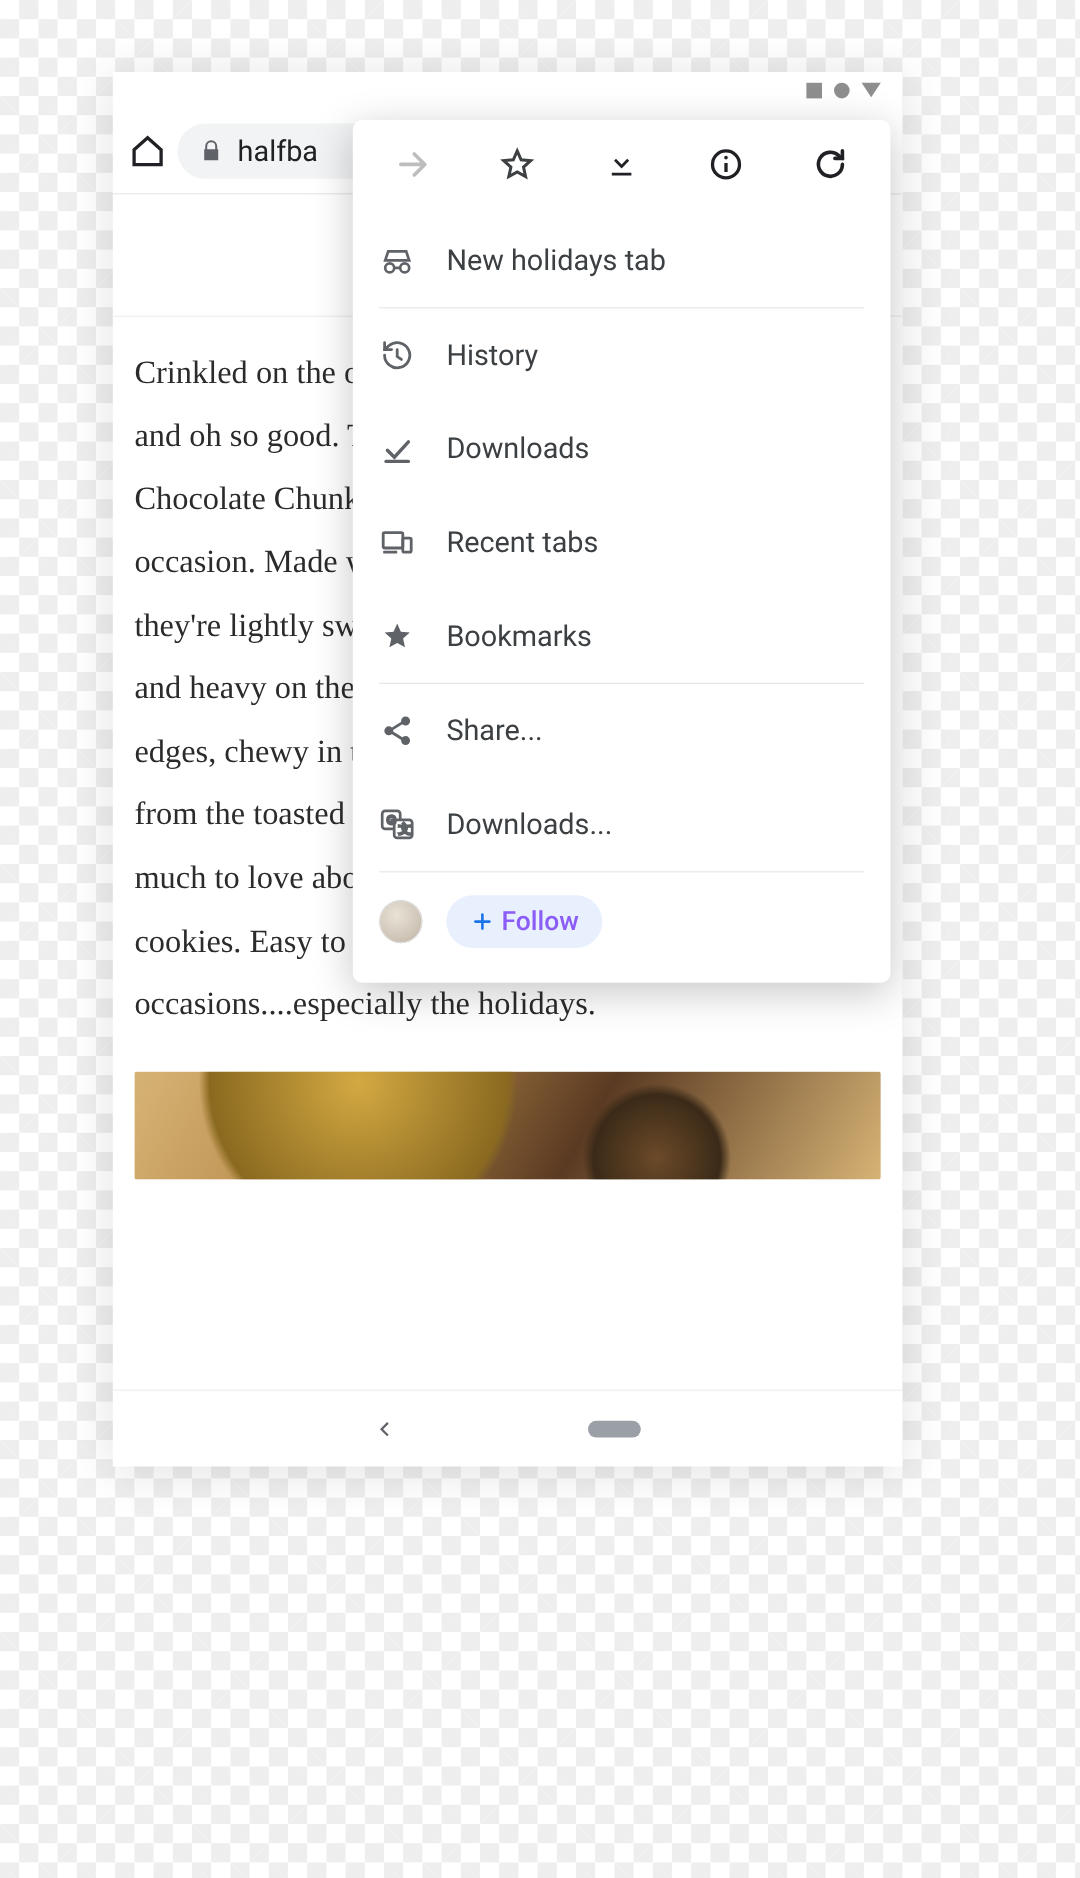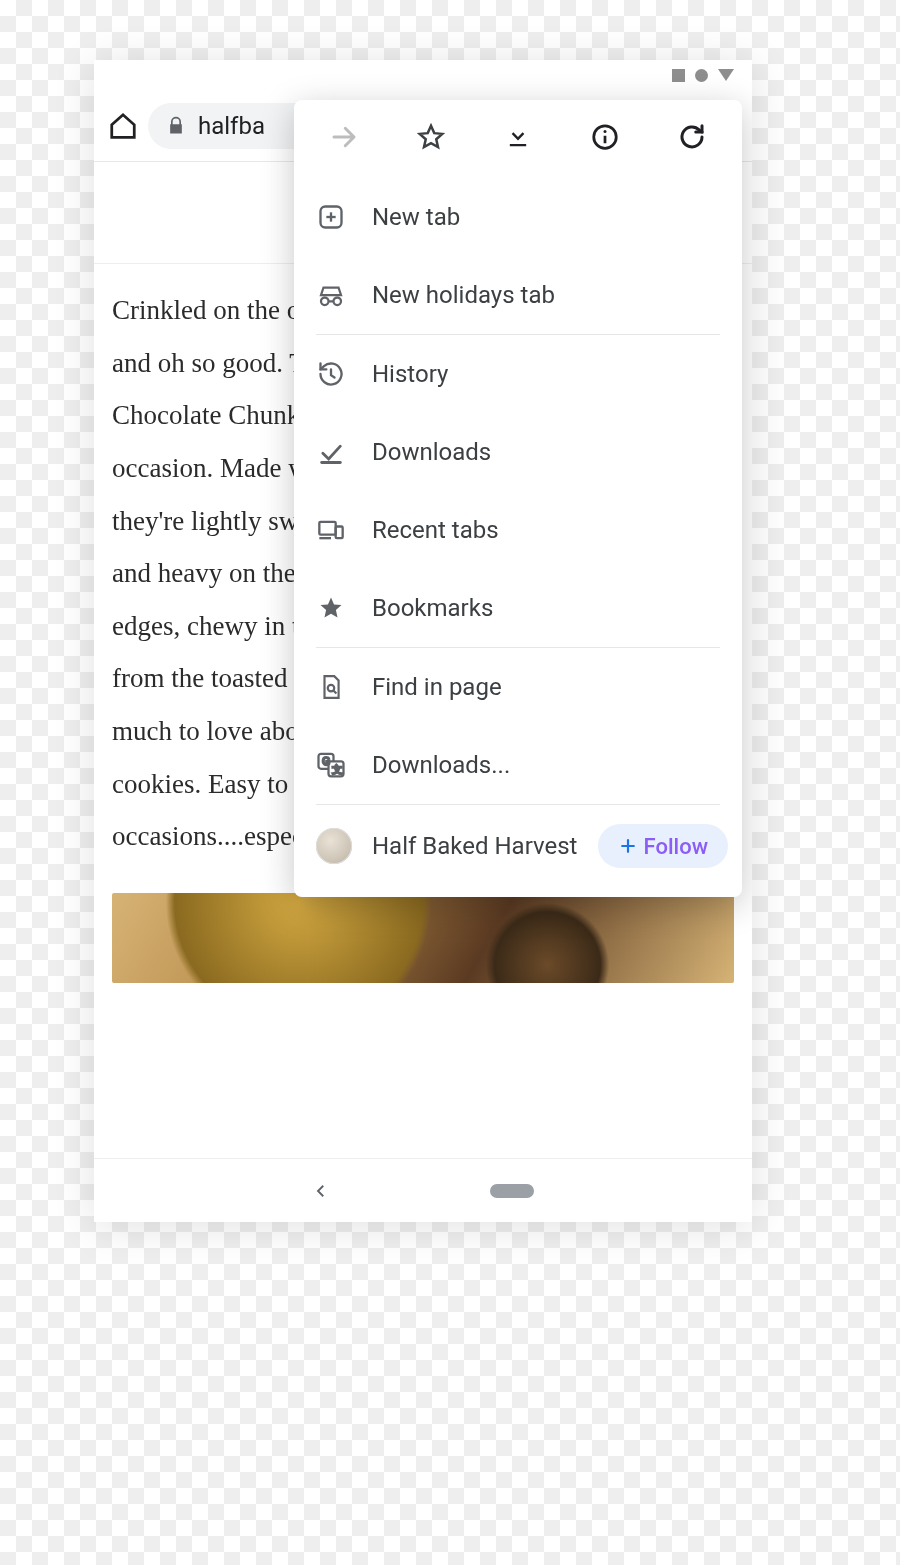--- a/index.html
+++ b/index.html
@@ -171,30 +171,20 @@
         <svg width="30" height="30" viewBox="0 0 24 24" fill="none" stroke="#202124" stroke-width="2.4" stroke-linecap="round">
             <path d="M20 12a8 8 0 1 1-2.3-5.7L20 8"></path>
             <path d="M20 3v5h-5"></path>
           </svg>
       </div>
     </div>
 
     <div class="menu-list">
       <div class="menu-item">
         <span class="mi-icon">
-          <svg width="28" height="28" viewBox="0 0 24 24" fill="none" stroke="#5f6368" stroke-width="2">
-              <rect x="3" y="3" width="18" height="18" rx="4"></rect>
-              <line x1="12" y1="8" x2="12" y2="16"></line>
-              <line x1="8" y1="12" x2="16" y2="12"></line>
-            </svg>
-        </span>
-        <span>New tab</span>
-      </div>
-      <div class="menu-item">
-        <span class="mi-icon">
           <svg width="30" height="30" viewBox="0 0 24 24" fill="#5f6368">
               <path d="M4 12h16l-2-6H6l-2 6zm3 2a3 3 0 1 0 0 6 3 3 0 0 0 0-6zm10 0a3 3 0 1 0 0 6 3 3 0 0 0 0-6zm-7 3h4" stroke="#5f6368" stroke-width="1.8" fill="none"></path>
             </svg>
         </span>
         <span>New holidays tab</span>
       </div>
 
       <div class="divider"></div>
 
       <div class="menu-item">
@@ -232,45 +222,46 @@
               <path d="M12 3l2.6 5.9 6.4.6-4.8 4.3 1.4 6.3L12 17l-5.6 3.1 1.4-6.3L3 9.5l6.4-.6L12 3z"></path>
             </svg>
         </span>
         <span>Bookmarks</span>
       </div>
 
       <div class="divider"></div>
 
       <div class="menu-item">
         <span class="mi-icon">
-          <svg width="26" height="30" viewBox="0 0 24 24" fill="none" stroke="#5f6368" stroke-width="2">
-              <path d="M6 2h9l4 4v16H6z"></path>
-              <circle cx="12" cy="13" r="3"></circle>
-              <line x1="14" y1="15" x2="17" y2="18"></line>
-            </svg>
-        </span>
-        <span>Find in page</span>
+          <svg width="28" height="28" viewBox="0 0 24 24" fill="none" stroke="#5f6368" stroke-width="2">
+              <circle cx="6" cy="12" r="2.2" fill="#5f6368"></circle>
+              <circle cx="18" cy="5" r="2.2" fill="#5f6368"></circle>
+              <circle cx="18" cy="19" r="2.2" fill="#5f6368"></circle>
+              <line x1="8" y1="11" x2="16" y2="6"></line>
+              <line x1="8" y1="13" x2="16" y2="18"></line>
+            </svg>
+        </span>
+        <span>Share...</span>
       </div>
       <div class="menu-item">
         <span class="mi-icon">
           <svg width="30" height="30" viewBox="0 0 24 24" fill="none" stroke="#5f6368" stroke-width="1.8">
               <rect x="2" y="3" width="12" height="12" rx="2"></rect>
               <rect x="10" y="9" width="12" height="12" rx="2" fill="#fff"></rect>
               <text x="5" y="12" font-size="8" fill="#5f6368" font-family="Arial">G</text>
               <text x="13" y="18" font-size="8" fill="#5f6368" font-family="Arial">文</text>
             </svg>
         </span>
         <span>Downloads...</span>
       </div>
 
       <div class="divider"></div>
 
       <div class="follow-row">
         <div class="favicon"></div>
-        <div class="site-name">Half Baked Harvest</div>
         <div class="follow-btn">
           <svg width="20" height="20" viewBox="0 0 24 24" fill="none" stroke="#1a73e8" stroke-width="2.6" stroke-linecap="round">
               <line x1="12" y1="5" x2="12" y2="19"></line>
               <line x1="5" y1="12" x2="19" y2="12"></line>
             </svg>
           <span>Follow</span>
         </div>
       </div>
     </div>
   </div>

